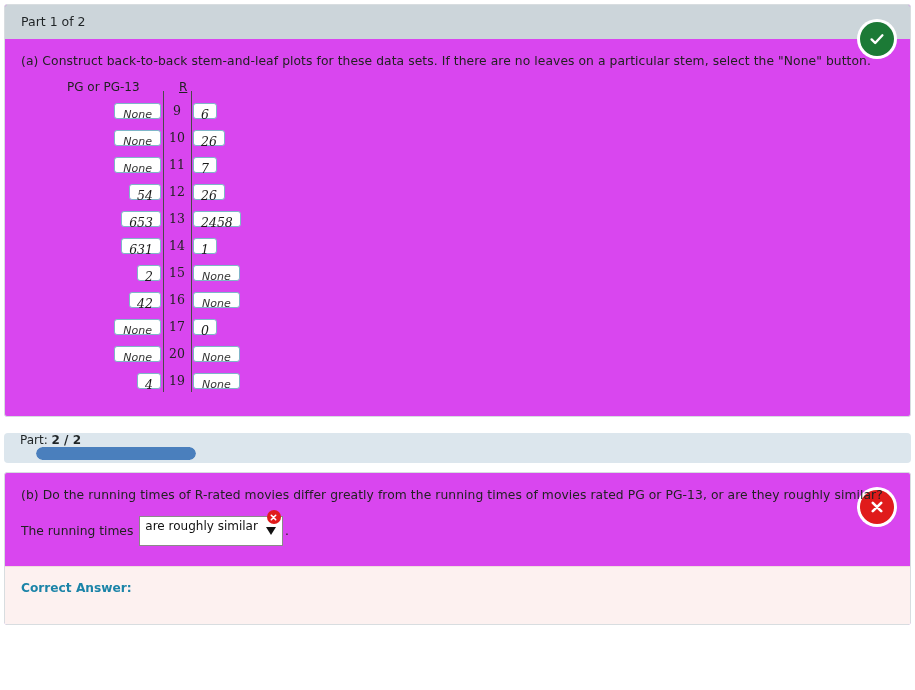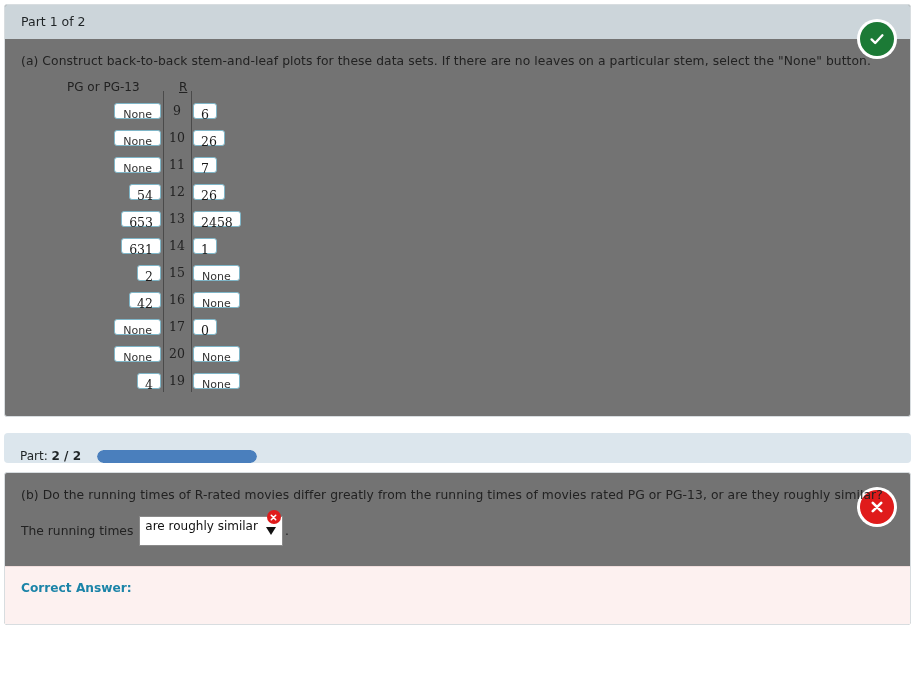--- a/index.html
+++ b/index.html
@@ -14,21 +14,21 @@
   }
   .page { position: relative; width: 915px; height: 690px; }
 
   
   .card {
     position: absolute;
     left: 4px;
     width: 907px;
     border: 1px solid #d8dde0;
     border-radius: 3px;
-    background: #737373;
+    background: #d946ef;
   }
   .card-header {
     background: #ccd5da;
     height: 34px;
     line-height: 34px;
     padding: 0 16px;
     font-size: 12.5px;
     color: #1f2426;
     border-radius: 2px 2px 0 0;
   }
@@ -104,20 +104,21 @@
     background: #ffffff;
     height: 16px;
     line-height: 21px;
     padding: 0 7px;
     font-size: 12.5px;
     color: #1a1a1a;
     white-space: nowrap;
     text-align: center;
     min-width: 24px;
     font-family: "DejaVu Serif", "Liberation Serif", serif;
+    font-style: italic;
   }
   .leafbox.none {
     font-family: "DejaVu Sans", "Liberation Sans", sans-serif;
     font-size: 11px;
     color: #333;
     padding: 0 8px;
   }
   
   .sl-rule {
     position: absolute;
@@ -128,22 +129,23 @@
 
   
   .progress-band {
     position: absolute;
     left: 4px;
     width: 907px;
     height: 30px;
     background: #dce6ed;
     border-radius: 4px;
     display: flex;
-    align-items: flex-end;
+    align-items: flex-start;
     padding-left: 16px;
+    flex-direction: column;
   }
   .progress-label { font-size: 12px; color: #1f2426; }
   .progress-label b { font-weight: bold; }
   .progress-track {
     margin-left: 16px;
     width: 160px;
     height: 13px;
     background: #dce6ed;
     border-radius: 7px;
     overflow: hidden;

